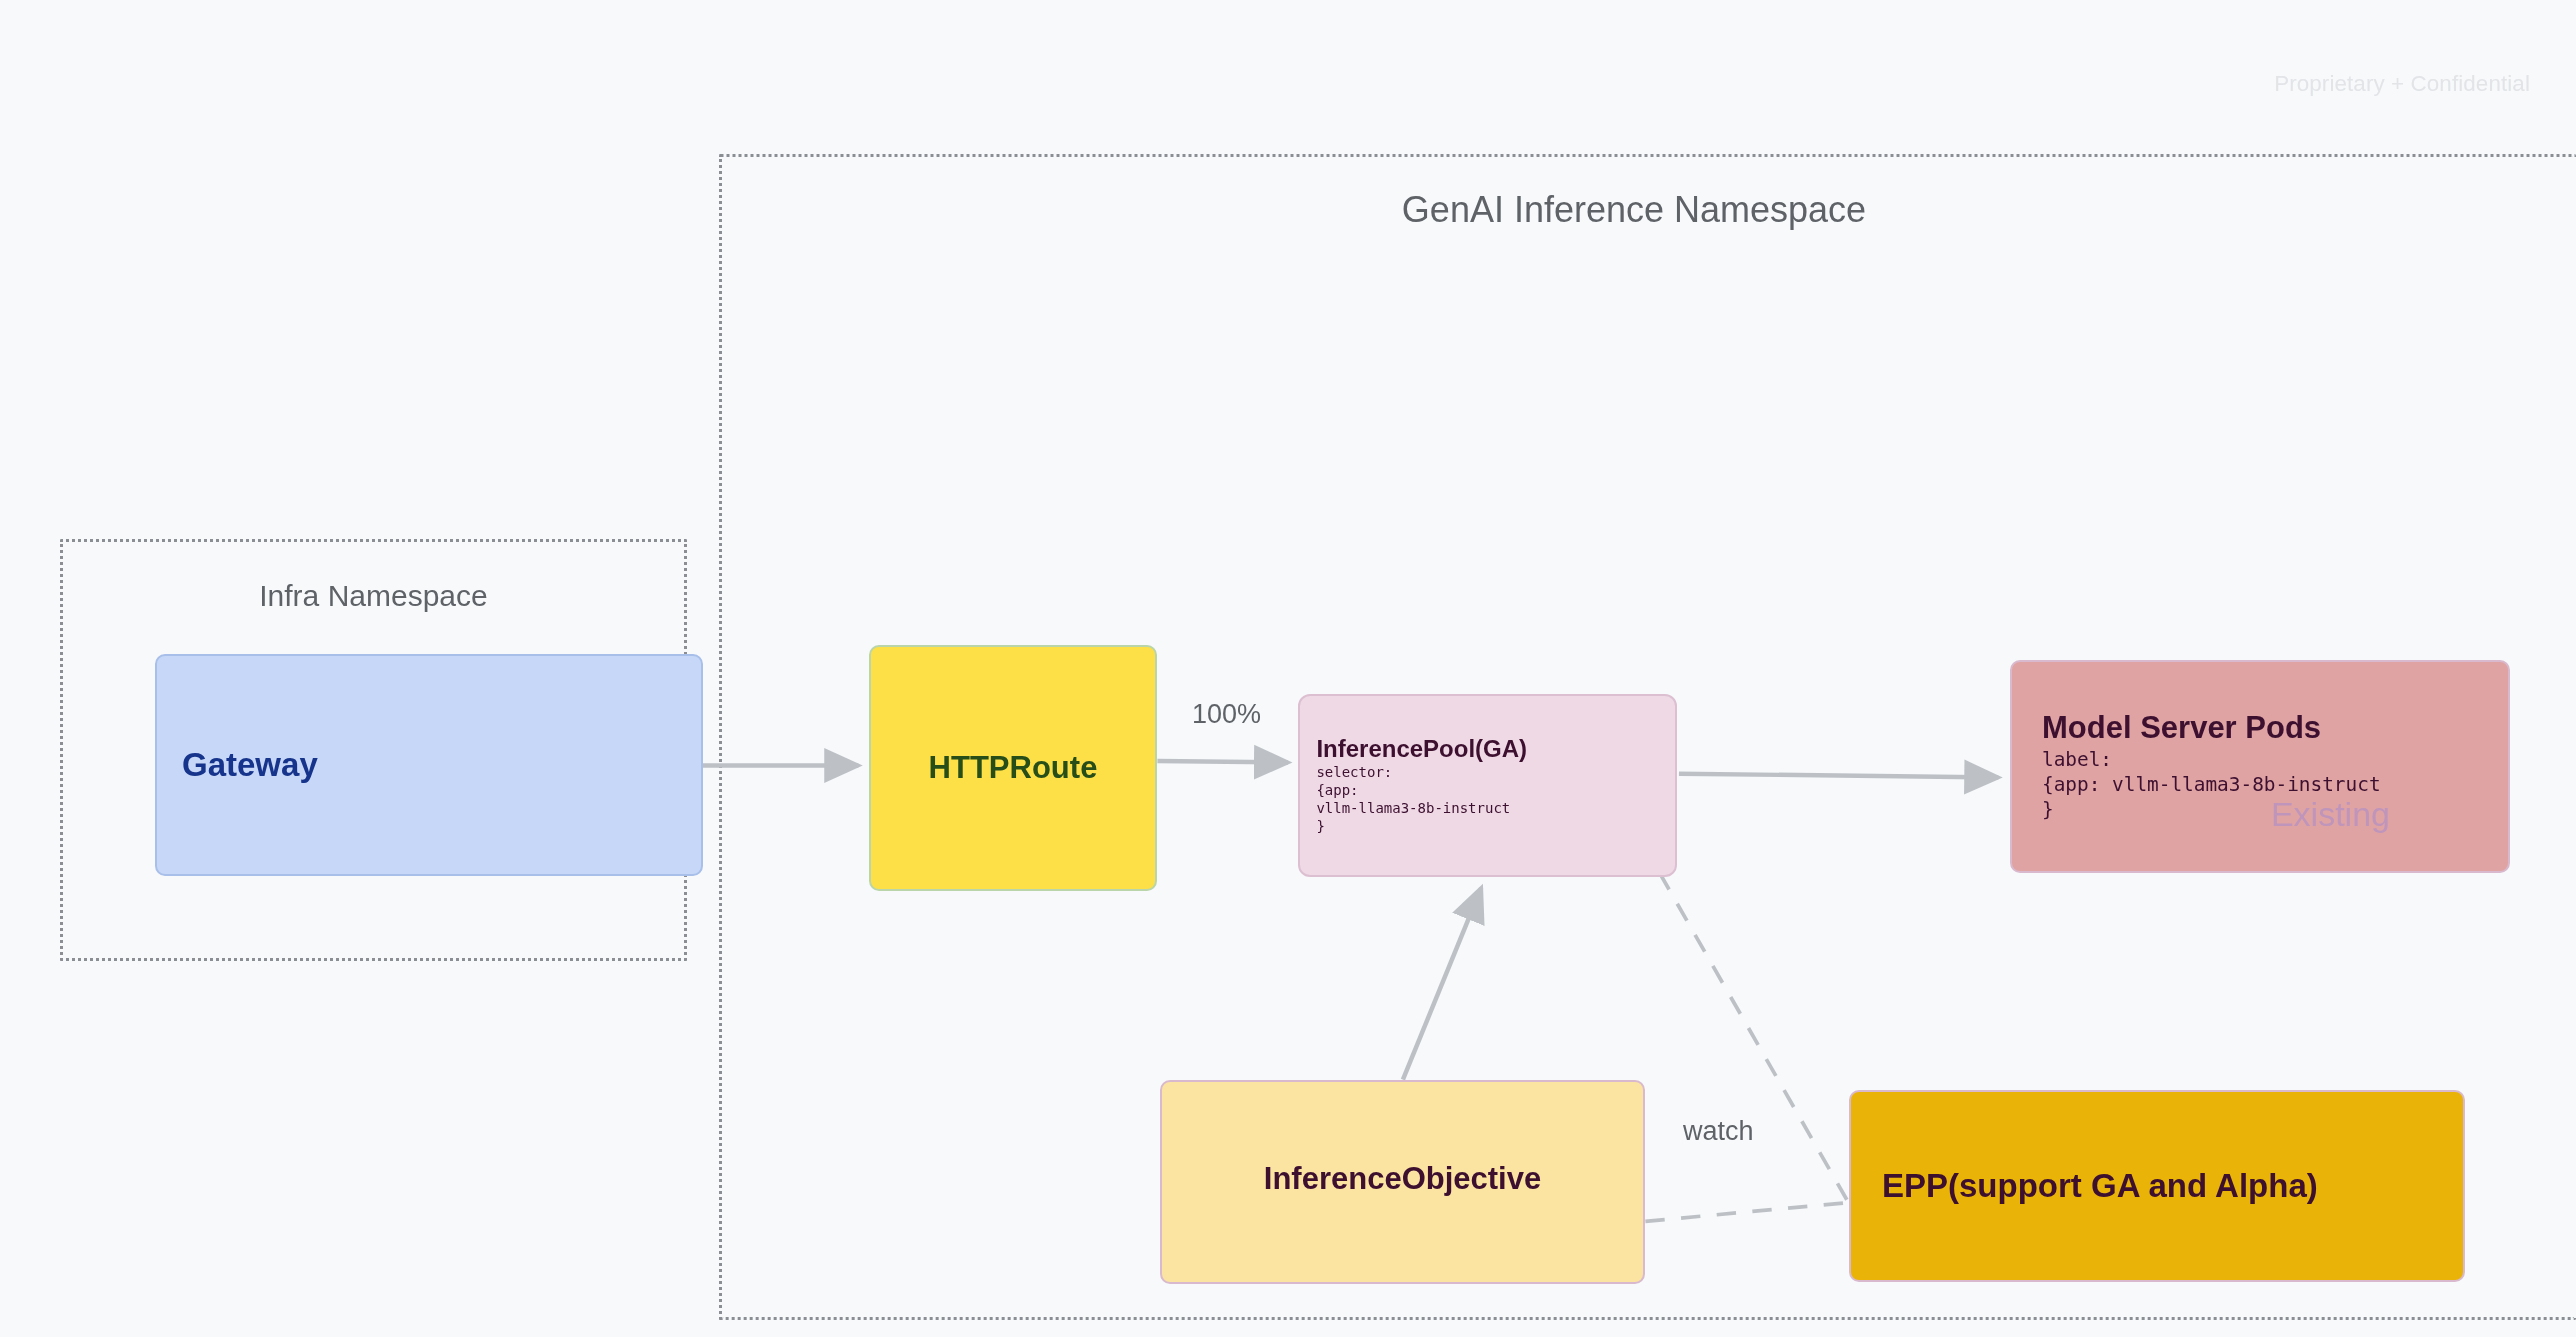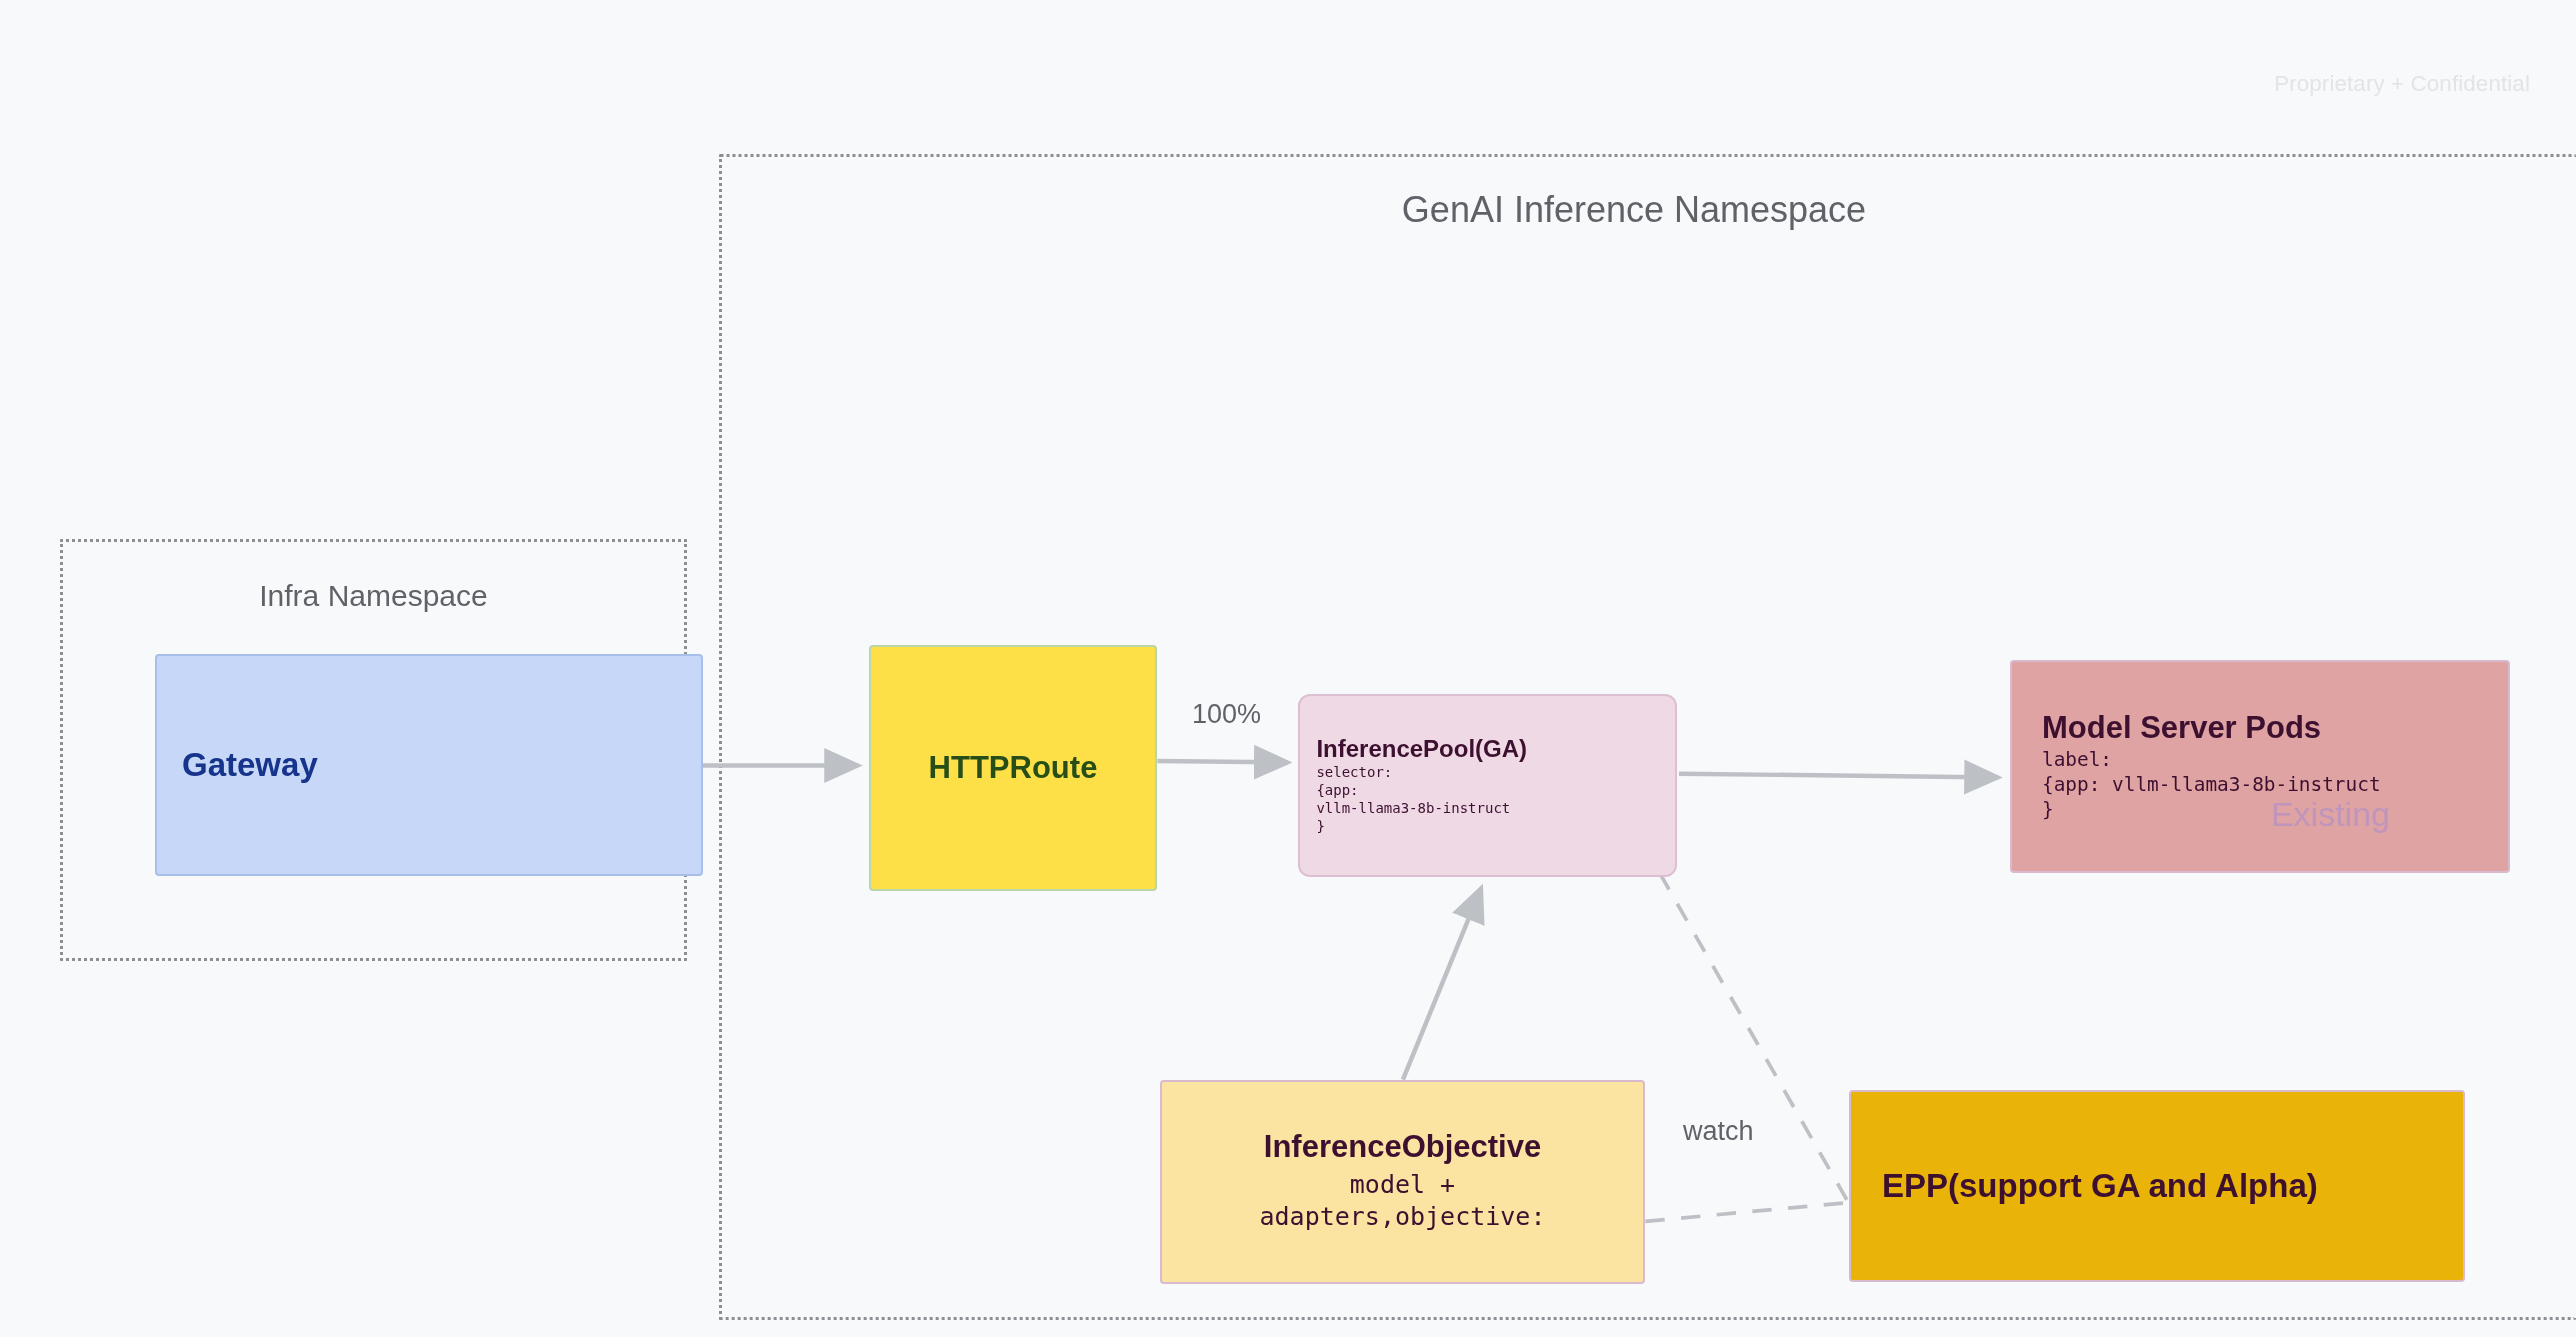--- a/index.html
+++ b/index.html
@@ -41,21 +41,21 @@
   #ns-infra{left:60px;top:539px;width:627px;height:422px;}
   #ns-infra .ns-title{top:37px;font-size:30px;}
 
   #ns-genai{left:719px;top:154px;width:1857px;height:1166px;border-right:none;}
   #ns-genai .ns-title{top:32px;font-size:36px;left:-15px;}
 
   
   .node{
     position:absolute;
     box-sizing:border-box;
-    border-radius:4px;
+    border-radius:10px;
     padding:0;
     overflow:hidden;
   }
   .node .inner{
     position:absolute;
     left:0;right:0;
     top:50%;
     transform:translateY(-50%);
     padding:0 25px;
     box-sizing:border-box;
@@ -220,22 +220,20 @@
       <span class="mono">label:
 {app: vllm-llama3-8b-instruct
 }</span>
     </div>
     <div class="existing">Existing</div>
   </div>
 
   <div class="node" id="n-objective">
     <div class="inner">
       <span class="ttl">InferenceObjective</span>
-      <span class="mono">model +
-adapters,objective:</span>
     </div>
   </div>
 
   <div class="node" id="n-epp">
     <div class="inner">
       <span class="ttl">EPP(support GA and Alpha)</span>
     </div>
   </div>
 
 </div>

